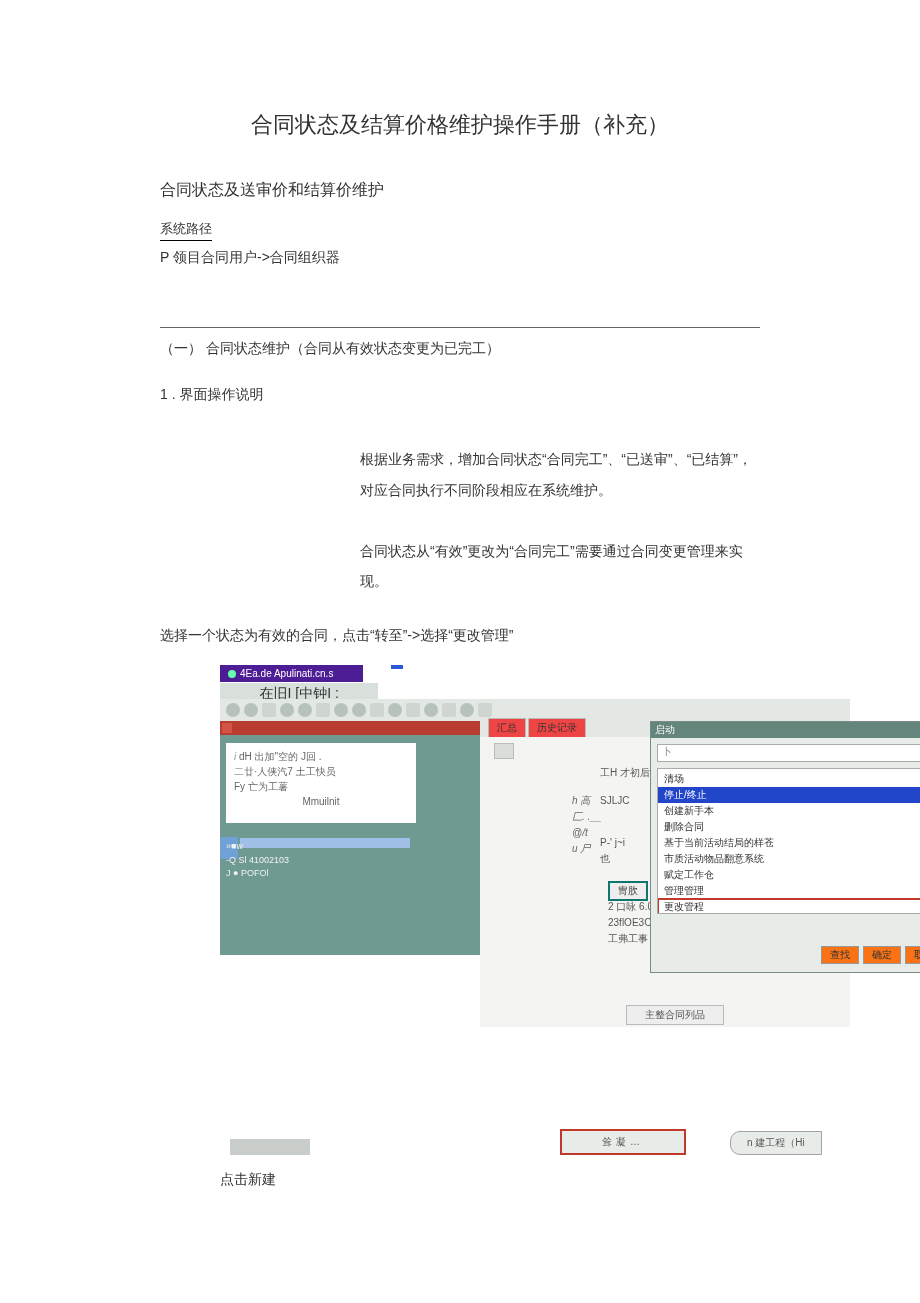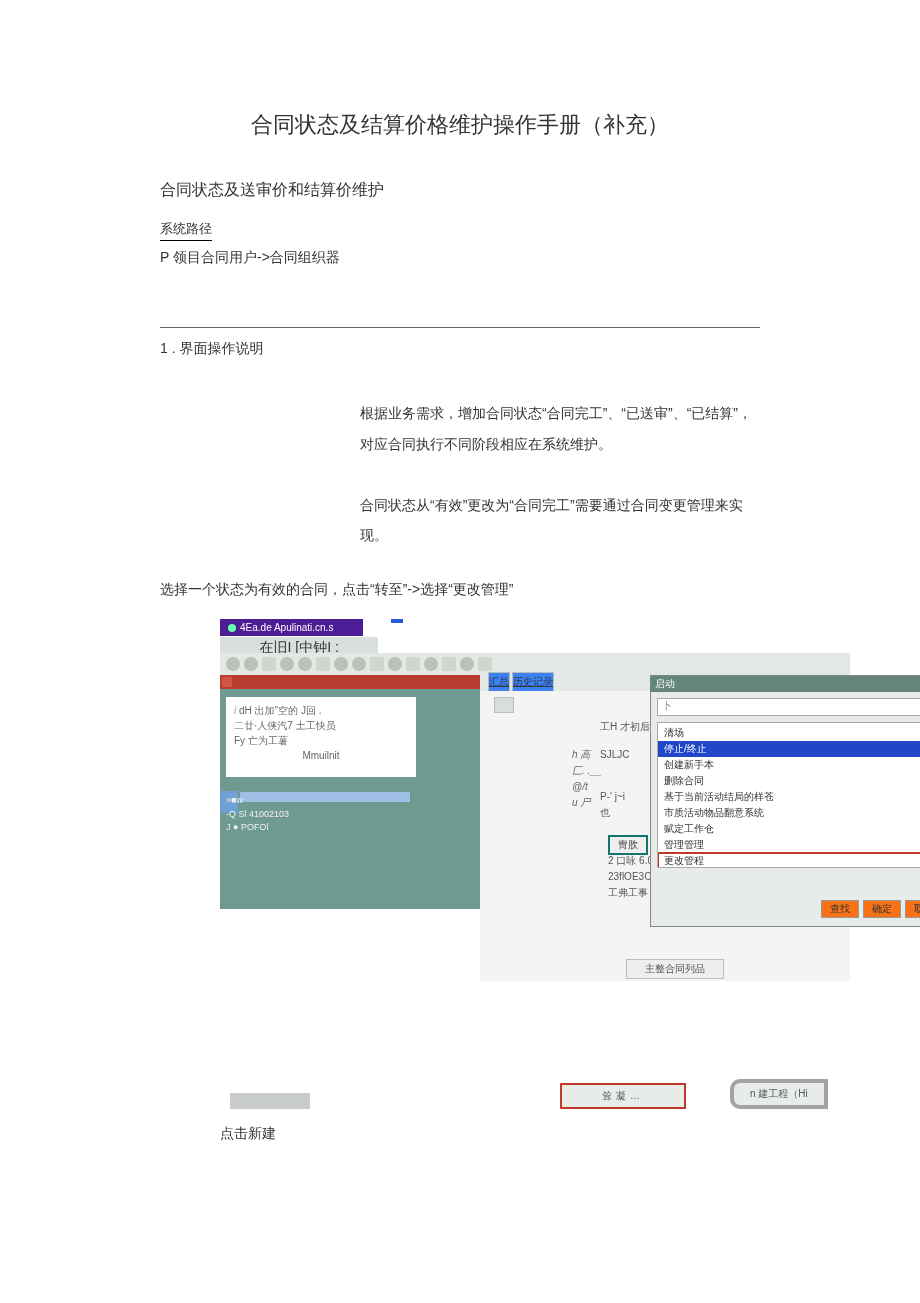--- a/index.html
+++ b/index.html
@@ -125,21 +125,21 @@
   }
   .blueline {
     position:absolute; left:50px; top:173px; width:170px; height:10px;
     background:#9fbfe6;
   }
   .tabbar {
     position:absolute; left:290px; top:54px; right:0; height:18px;
     background:#e3e8e4; display:flex; align-items:flex-end; font-size:10px;
     color:#333; gap:2px; padding-left:8px;
   }
-  .tab { background:#3b82f6; padding:2px 0; border:1px solid #bbb; border-bottom:none;text-decoration:underline; }
+  .tab { background:#ef4444; padding:2px 8px; border:1px solid #bbb; border-bottom:none; }
   .workarea {
     position:absolute; left:290px; top:72px; right:0; height:290px;
     background:#f4f4f2;
   }
   .wa-chip {
     position:absolute; left:14px; top:6px; width:18px; height:14px;
     background:#d9dedb; border:1px solid #bbb;
   }
   .wa-fields { position:absolute; left:120px; top:28px; font-size:10px; color:#555; line-height:1.6; }
   .wa-col { position:absolute; left:92px; top:56px; font-size:10px; color:#666; line-height:1.6; font-style:italic;}
@@ -190,39 +190,40 @@
     position:absolute; left:40px; bottom:0; width:80px; height:16px;
     background:#c9cdc9;
   }
   .transfer-btn {
     position:absolute; left:370px; bottom:0;
     border:2px solid #c0392b; background:#e8ece9;
     padding:4px 40px; font-size:10px; color:#555; letter-spacing:4px;
   }
   .note-pill {
     position:absolute; left:540px; bottom:0;
-    background:#e8ece9; border:4px solid #a3a3a3;
+    background:#e8ece9; border:1px solid #a3a3a3;
     padding:4px 16px; font-size:10px; color:#555;
     border-radius:10px 0 0 10px;
   }
 </style>
 </head>
 <body>
 
 <div class="page">
 
   <div class="title">合同状态及结算价格维护操作手册（补充）</div>
 
   <div class="subtitle">合同状态及送审价和结算价维护</div>
 
   <div class="path-label">系统路径</div>
   <div class="path-text">P 领目合同用户-&gt;合同组织器</div>
 
   <hr class="hr">
 
+  <div class="section-head">（一）    合同状态维护（合同从有效状态变更为已完工）</div>
 
   <div class="step-head">1 . 界面操作说明</div>
 
   <div class="para-block">根据业务需求，增加合同状态“合同完工”、“已送审”、“已结算”，对应合同执行不同阶段相应在系统维护。</div>
   <div class="para-block">合同状态从“有效”更改为“合同完工”需要通过合同变更管理来实现。</div>
 
   <div class="para-inline">选择一个状态为有效的合同，点击“转至”-&gt;选择“更改管理”</div>
 
   
   <div class="shot">

